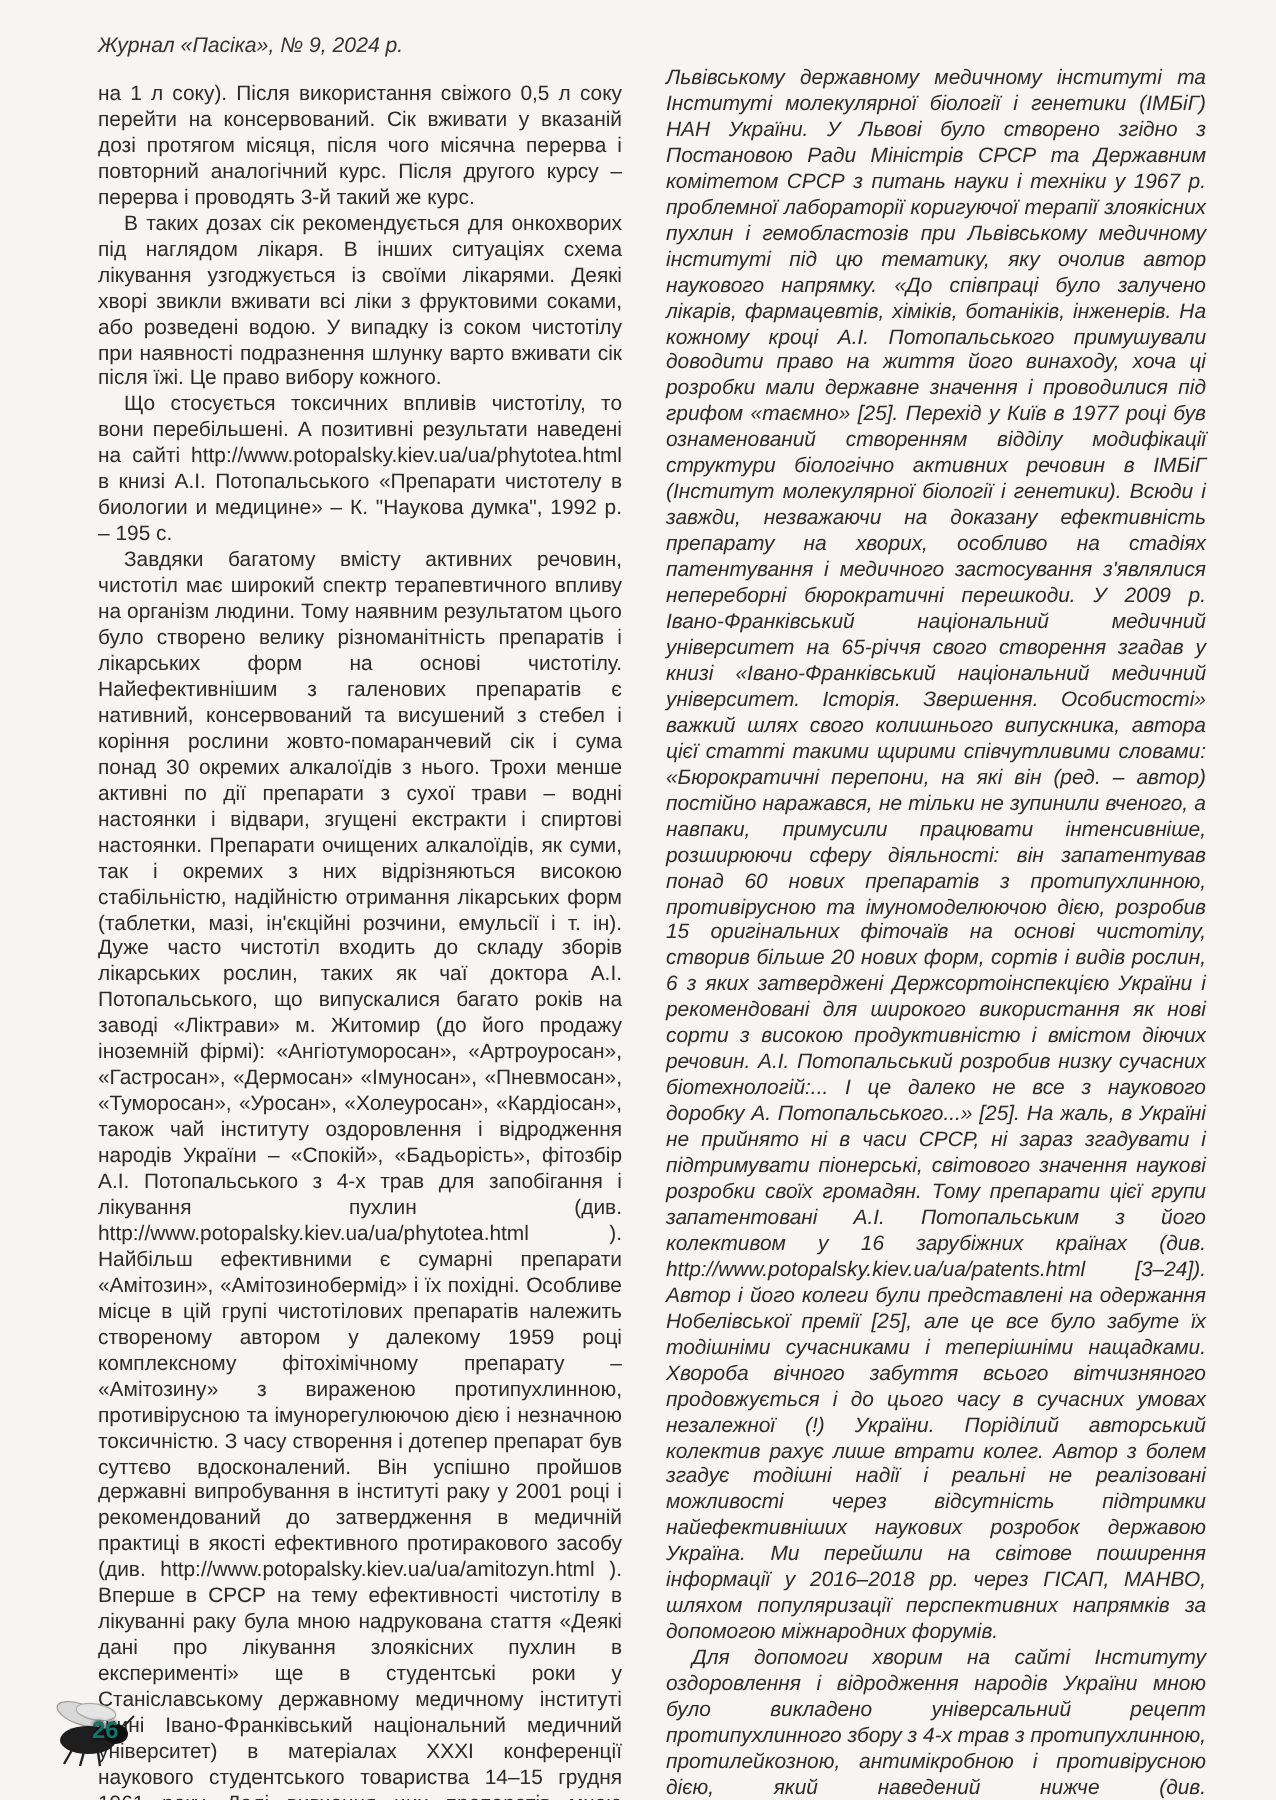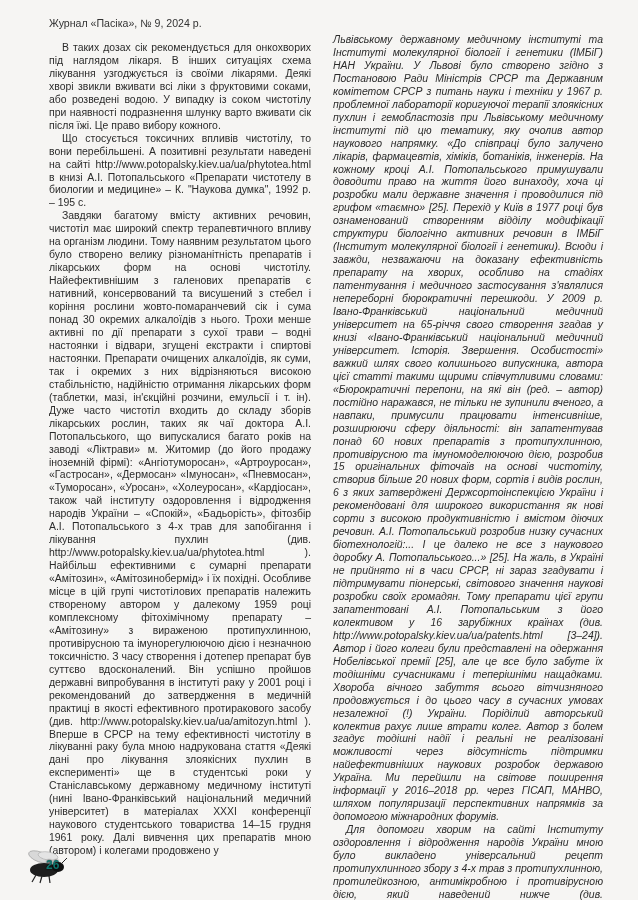--- a/index.html
+++ b/index.html
@@ -5,21 +5,21 @@
   html, body { margin: 0; padding: 0; }
   body {
     width: 638px; height: 900px; overflow: hidden;
     background: #f6f5f3;
     font-family: "Liberation Sans", sans-serif;
     color: #2b2b2b;
     position: relative;
   }
   .header {
     position: absolute; left: 49px; top: 17px;
-    font-size: 10.6px; color: #333;
+    font-size: 10.6px; font-style: italic; color: #333;
   }
   .col {
     position: absolute; top: 42px;
     font-size: 10.45px; line-height: 12.95px;
     text-align: justify; hyphens: manual;
   }
   .col.left { left: 49px; width: 262px; }
   .col.right { left: 333px; width: 270px; top: 34px; font-style: italic; }
   .col p { margin: 0; text-indent: 13px; }
   .col p.noindent { text-indent: 0; }
@@ -31,20 +31,21 @@
     font-size: 12px; font-weight: bold; color: #0f766e;
     text-shadow: 0 0 2px #000;
   }
 </style>
 </head>
 <body>
 
 <div class="header">Журнал «Пасіка», № 9, 2024 р.</div>
 
 <div class="col left">
+  <p class="noindent">на 1 л соку). Після використання свіжого 0,5 л соку перейти на консервований. Сік вживати у вказаній дозі протягом місяця, після чого місячна перерва і повторний аналогічний курс. Після другого курсу – перерва і проводять 3-й такий же курс.</p>
   <p>В таких дозах сік рекомендується для онкохворих під наглядом лікаря. В інших ситуаціях схема лікування узгоджується із своїми лікарями. Деякі хворі звикли вживати всі ліки з фруктовими соками, або розведені водою. У випадку із соком чистотілу при наявності подразнення шлунку варто вживати сік після їжі. Це право вибору кожного.</p>
   <p>Що стосується токсичних впливів чистотілу, то вони перебільшені. А позитивні результати наведені на сайті http://www.potopalsky.kiev.ua/ua/phytotea.html в книзі А.І. Потопальського «Препарати чистотелу в биологии и медицине» – К. "Наукова думка", 1992 р. – 195 с.</p>
   <p>Завдяки багатому вмісту активних речовин, чистотіл має широкий спектр терапевтичного впливу на організм людини. Тому наявним результатом цього було створено велику різноманітність препаратів і лікарських форм на основі чистотілу. Найефективнішим з галенових препаратів є нативний, консервований та висушений з стебел і коріння рослини жовто-помаранчевий сік і сума понад 30 окремих алкалоїдів з нього. Трохи менше активні по дії препарати з сухої трави – водні настоянки і відвари, згущені екстракти і спиртові настоянки. Препарати очищених алкалоїдів, як суми, так і окремих з них відрізняються високою стабільністю, надійністю отримання лікарських форм (таблетки, мазі, ін'єкційні розчини, емульсії і т. ін). Дуже часто чистотіл входить до складу зборів лікарських рослин, таких як чаї доктора А.І. Потопальського, що випускалися багато років на заводі «Ліктрави» м. Житомир (до його продажу іноземній фірмі): «Ангіотуморосан», «Артроуросан», «Гастросан», «Дермосан» «Імуносан», «Пневмосан», «Туморосан», «Уросан», «Холеуросан», «Кардіосан», також чай інституту оздоровлення і відродження народів України – «Спокій», «Бадьорість», фітозбір А.І. Потопальського з 4-х трав для запобігання і лікування пухлин (див. http://www.potopalsky.kiev.ua/ua/phytotea.html ). Найбільш ефективними є сумарні препарати «Амітозин», «Амітозинобермід» і їх похідні. Особливе місце в цій групі чистотілових препаратів належить створеному автором у далекому 1959 році комплексному фітохімічному препарату – «Амітозину» з вираженою протипухлинною, противірусною та імунорегулюючою дією і незначною токсичністю. З часу створення і дотепер препарат був суттєво вдосконалений. Він успішно пройшов державні випробування в інституті раку у 2001 році і рекомендований до затвердження в медичній практиці в якості ефективного протиракового засобу (див. http://www.potopalsky.kiev.ua/ua/amitozyn.html ). Вперше в СРСР на тему ефективності чистотілу в лікуванні раку була мною надрукована стаття «Деякі дані про лікування злоякісних пухлин в експерименті» ще в студентські роки у Станіславському державному медичному інституті (нині Івано-Франківський національний медичний університет) в матеріалах XXXI конференції наукового студентського товариства 14–15 грудня 1961 року. Далі вивчення цих препаратів мною (автором) і колегами продовжено у</p>
 </div>
 
 <div class="col right">
   <p class="noindent">Львівському державному медичному інституті та Інституті молекулярної біології і генетики (ІМБіГ) НАН України. У Львові було створено згідно з Постановою Ради Міністрів СРСР та Державним комітетом СРСР з питань науки і техніки у 1967 р. проблемної лабораторії коригуючої терапії злоякісних пухлин і гемобластозів при Львівському медичному інституті під цю тематику, яку очолив автор наукового напрямку. «До співпраці було залучено лікарів, фармацевтів, хіміків, ботаніків, інженерів. На кожному кроці А.І. Потопальського примушували доводити право на життя його винаходу, хоча ці розробки мали державне значення і проводилися під грифом «таємно» [25]. Перехід у Київ в 1977 році був ознаменований створенням відділу модифікації структури біологічно активних речовин в ІМБіГ (Інститут молекулярної біології і генетики). Всюди і завжди, незважаючи на доказану ефективність препарату на хворих, особливо на стадіях патентування і медичного застосування з'являлися непереборні бюрократичні перешкоди. У 2009 р. Івано-Франківський національний медичний університет на 65-річчя свого створення згадав у книзі «Івано-Франківський національний медичний університет. Історія. Звершення. Особистості» важкий шлях свого колишнього випускника, автора цієї статті такими щирими співчутливими словами: «Бюрократичні перепони, на які він (ред. – автор) постійно наражався, не тільки не зупинили вченого, а навпаки, примусили працювати інтенсивніше, розширюючи сферу діяльності: він запатентував понад 60 нових препаратів з протипухлинною, противірусною та імуномоделюючою дією, розробив 15 оригінальних фіточаїв на основі чистотілу, створив більше 20 нових форм, сортів і видів рослин, 6 з яких затверджені Держсортоінспекцією України і рекомендовані для широкого використання як нові сорти з високою продуктивністю і вмістом діючих речовин. А.І. Потопальський розробив низку сучасних біотехнологій:... І це далеко не все з наукового доробку А. Потопальського...» [25]. На жаль, в Україні не прийнято ні в часи СРСР, ні зараз згадувати і підтримувати піонерські, світового значення наукові розробки своїх громадян. Тому препарати цієї групи запатентовані А.І. Потопальським з його колективом у 16 зарубіжних країнах (див. http://www.potopalsky.kiev.ua/ua/patents.html [3–24]). Автор і його колеги були представлені на одержання Нобелівської премії [25], але це все було забуте їх тодішніми сучасниками і теперішніми нащадками. Хвороба вічного забуття всього вітчизняного продовжується і до цього часу в сучасних умовах незалежної (!) України. Поріділий авторський колектив рахує лише втрати колег. Автор з болем згадує тодішні надії і реальні не реалізовані можливості через відсутність підтримки найефективніших наукових розробок державою Україна. Ми перейшли на світове поширення інформації у 2016–2018 рр. через ГІСАП, МАНВО, шляхом популяризації перспективних напрямків за допомогою міжнародних форумів.</p>
   <p>Для допомоги хворим на сайті Інституту оздоровлення і відродження народів України мною було викладено універсальний рецепт протипухлинного збору з 4-х трав з протипухлинною, протилейкозною, антимікробною і противірусною дією, який наведений нижче (див. http://www.potopalsky.kiev.ua/ua/phytotea.html ):</p>
 </div>
 

